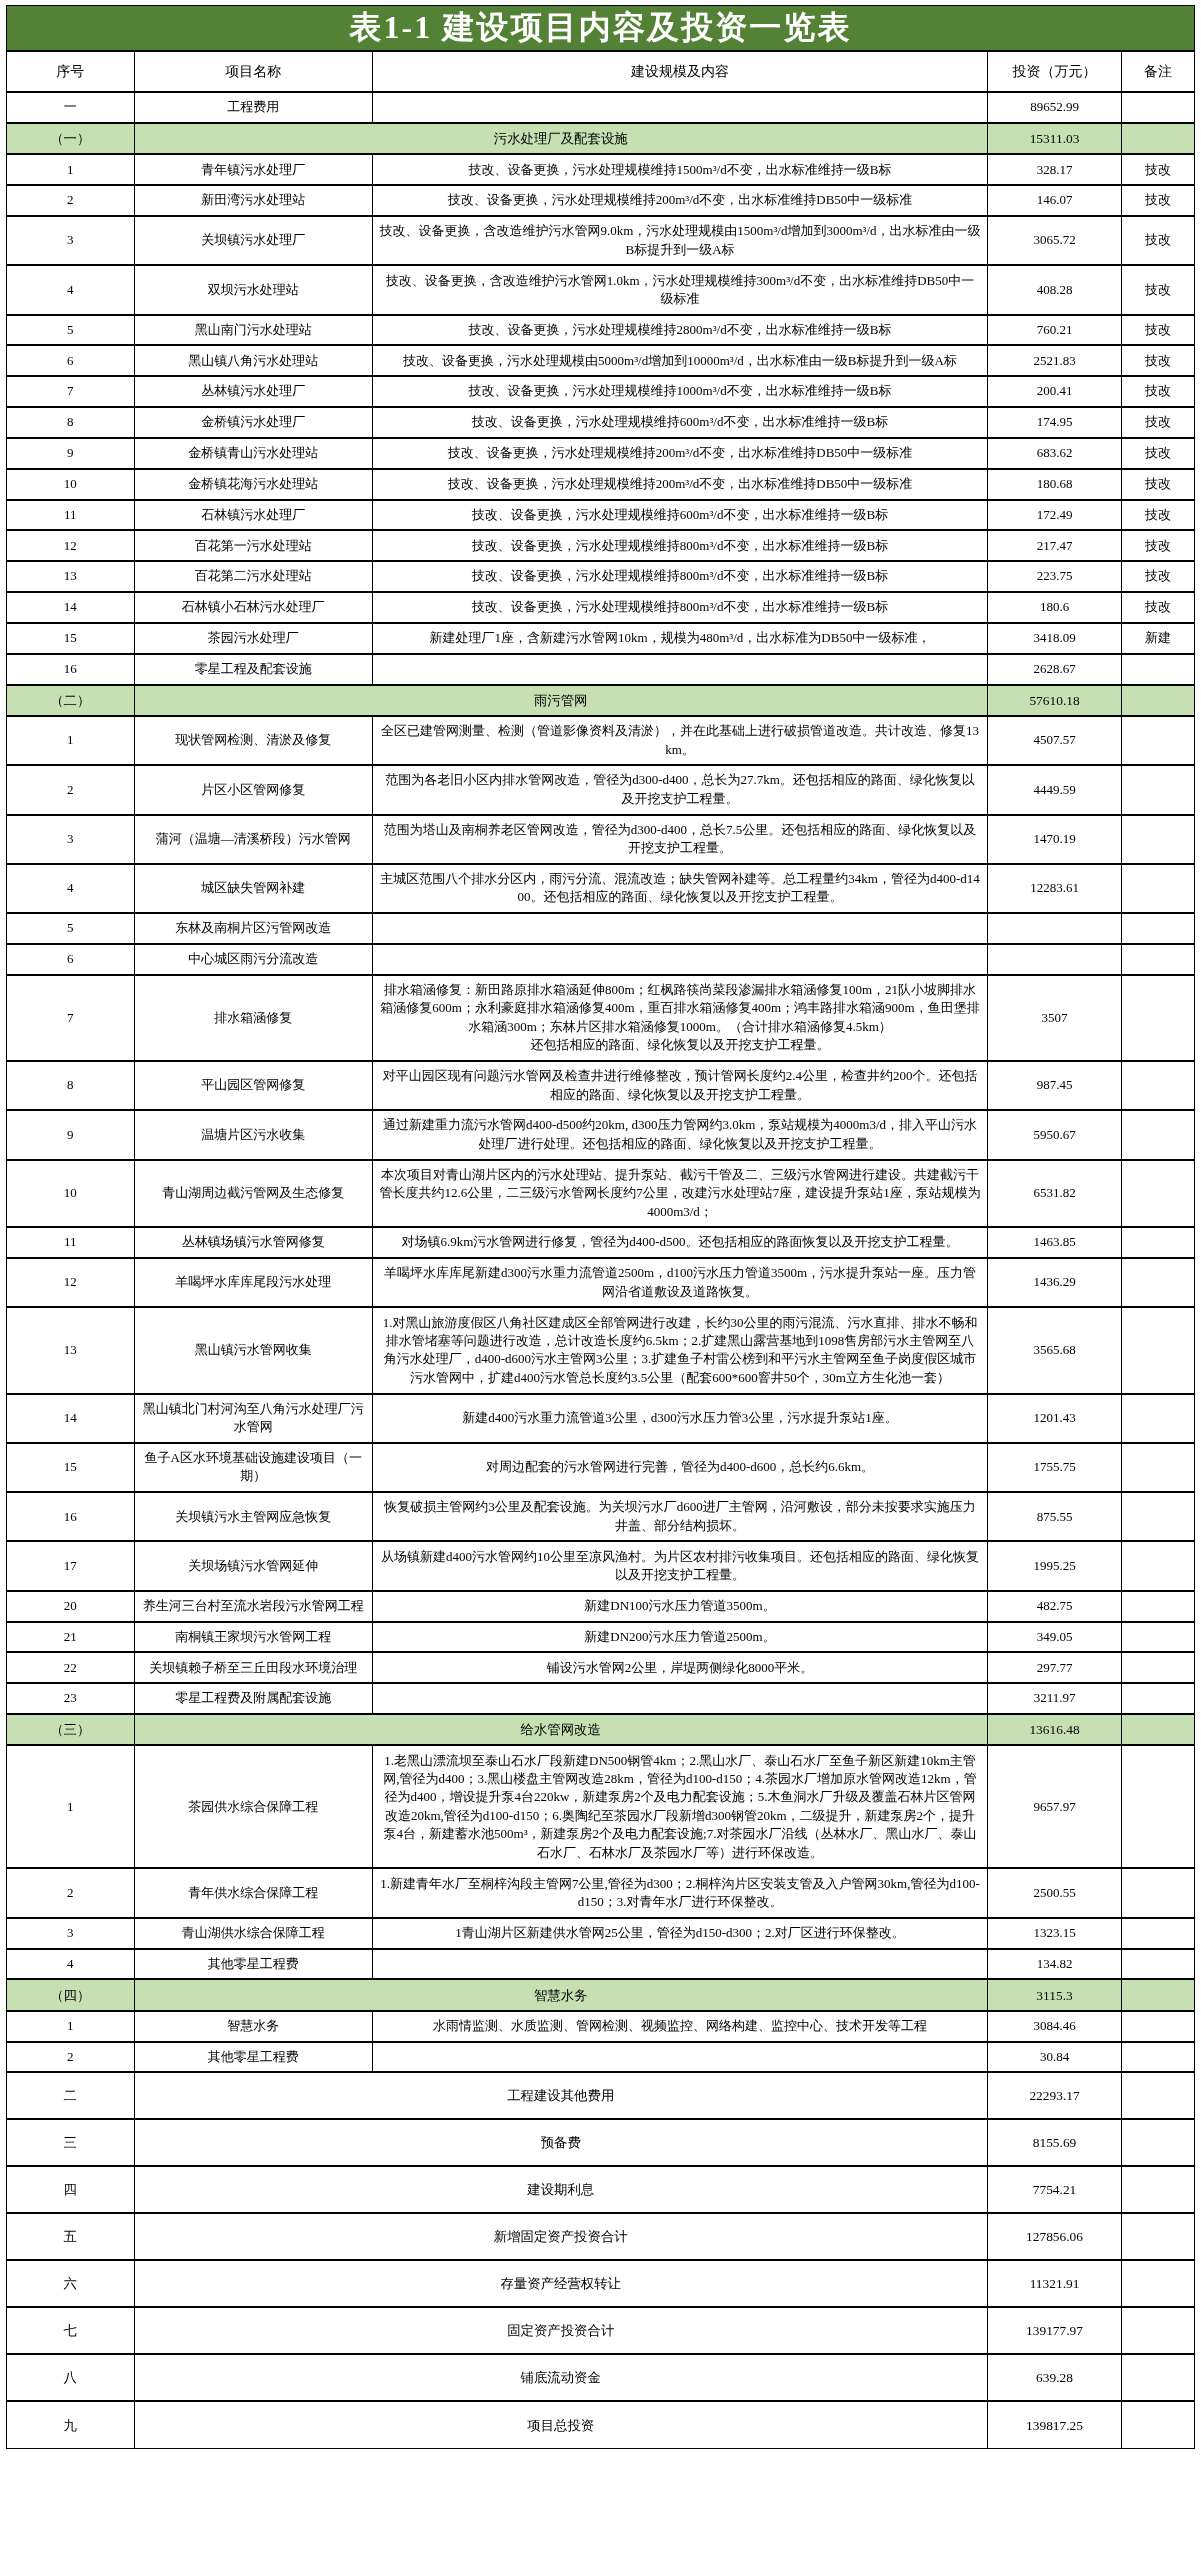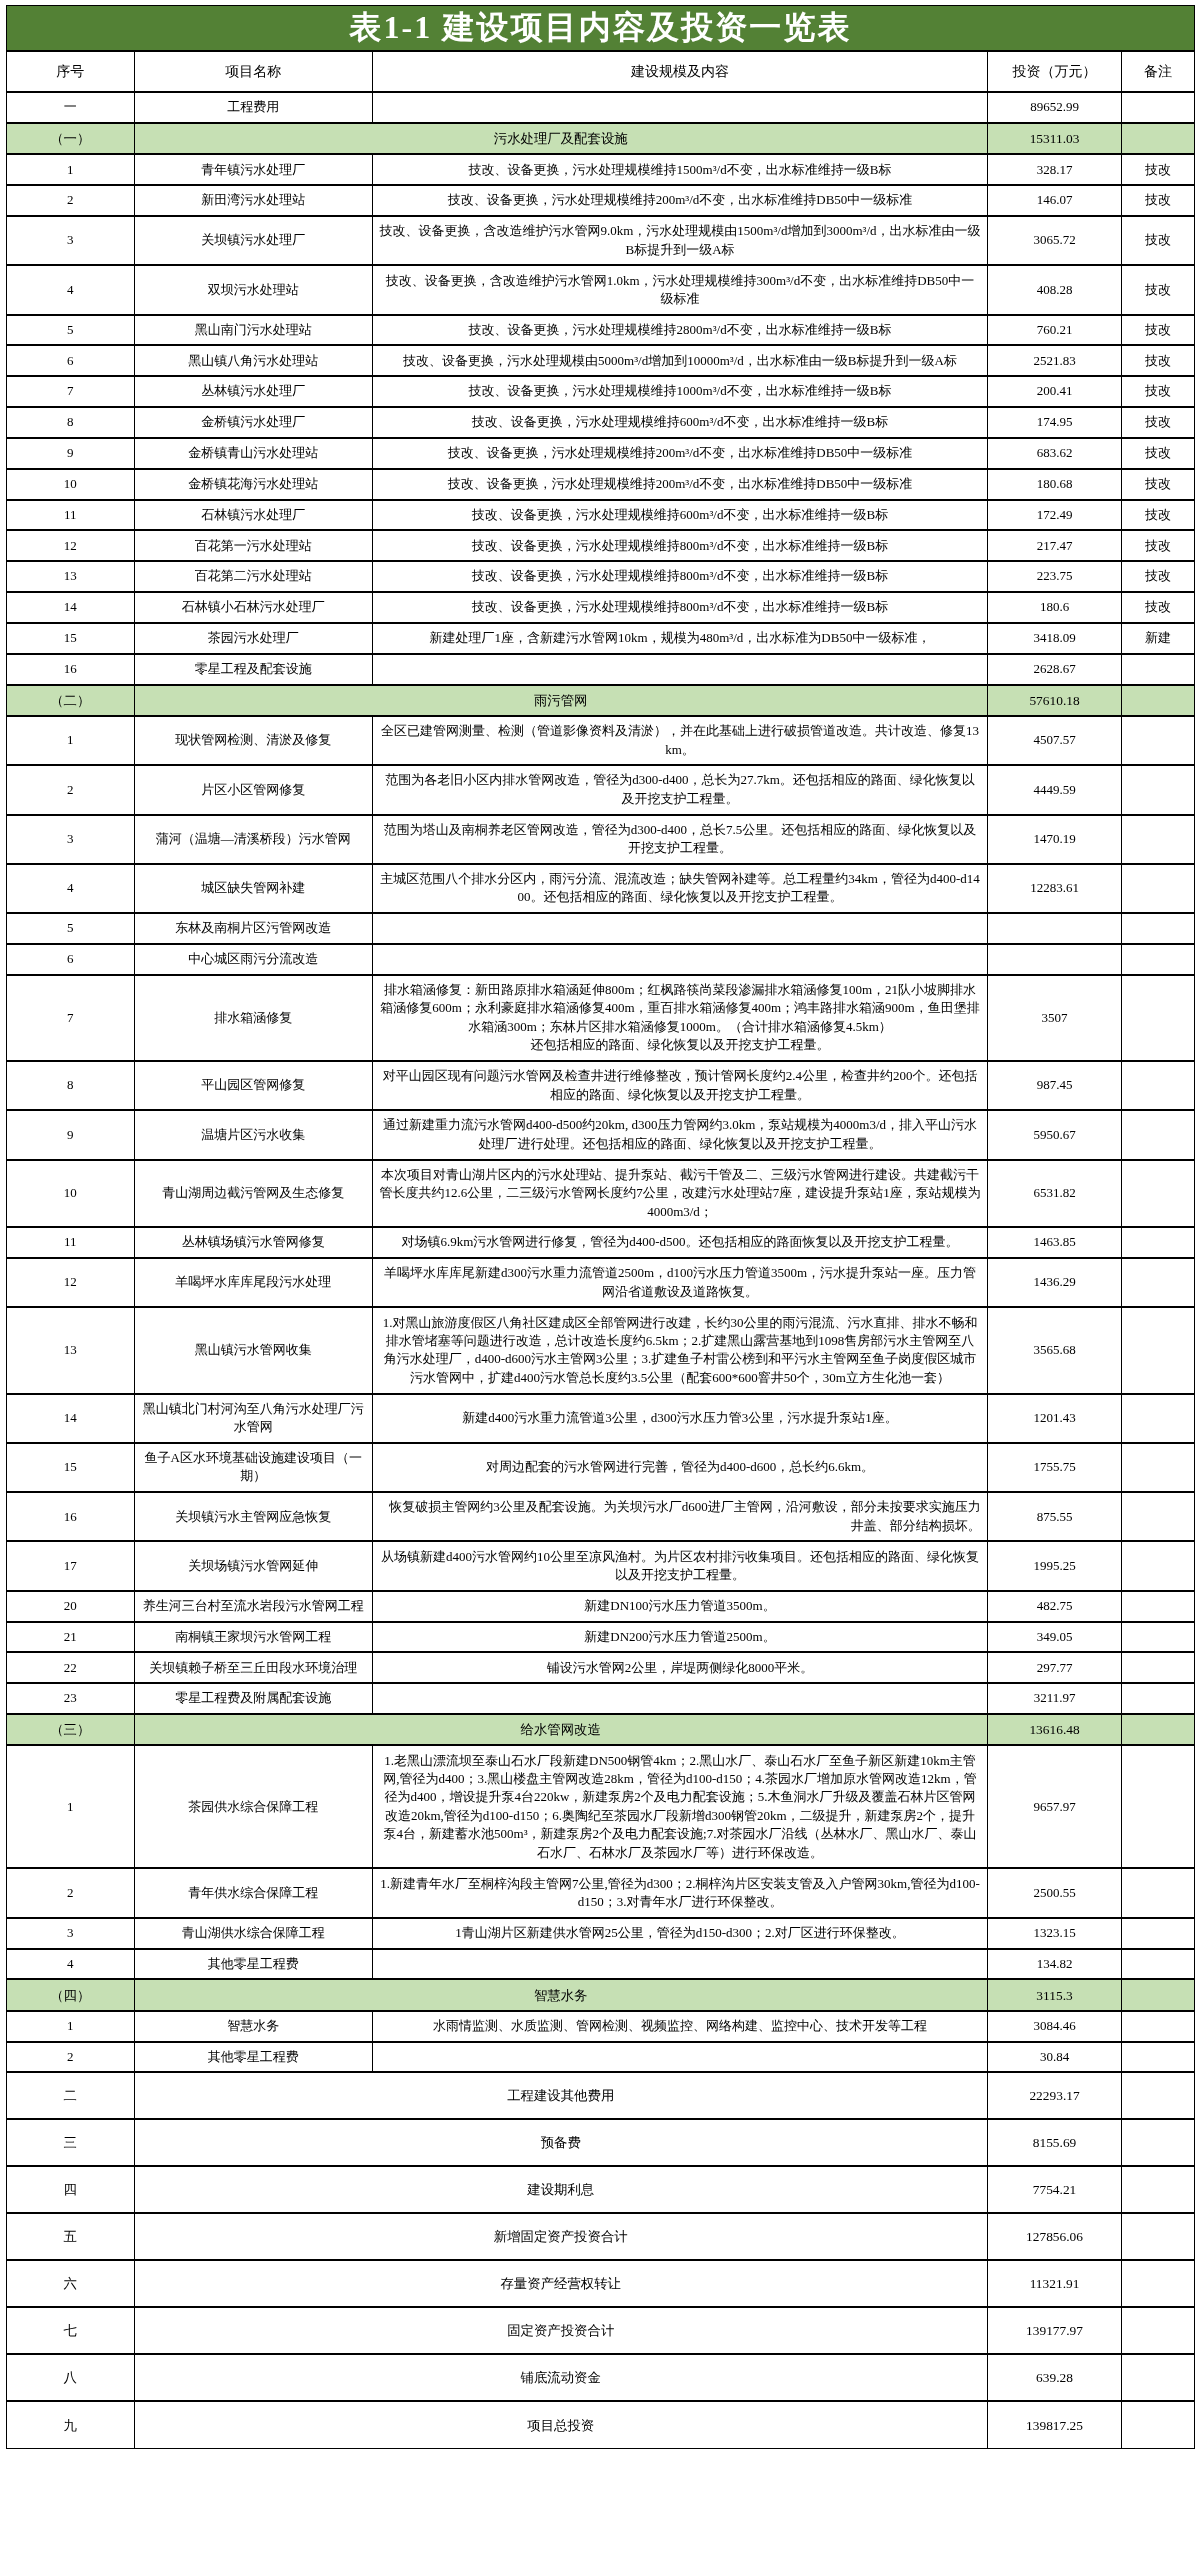--- a/index.html
+++ b/index.html
@@ -286,21 +286,21 @@
           <tr class="r-item">
             <td>15</td>
             <td>鱼子A区水环境基础设施建设项目（一期）</td>
             <td class="content" style="white-space: pre-line;">对周边配套的污水管网进行完善，管径为d400-d600，总长约6.6km。</td>
             <td class="inv">1755.75</td>
             <td></td>
           </tr>
           <tr class="r-item">
             <td>16</td>
             <td>关坝镇污水主管网应急恢复</td>
-            <td class="content" style="white-space: pre-line; text-align: right;">恢复破损主管网约3公里及配套设施。为关坝污水厂d600进厂主管网，沿河敷设，部分未按要求实施压力井盖、部分结构损坏。</td>
+            <td class="content" style="white-space: pre-line;">恢复破损主管网约3公里及配套设施。为关坝污水厂d600进厂主管网，沿河敷设，部分未按要求实施压力井盖、部分结构损坏。</td>
             <td class="inv">875.55</td>
             <td></td>
           </tr>
           <tr class="r-item">
             <td>17</td>
             <td>关坝场镇污水管网延伸</td>
             <td class="content" style="white-space: pre-line;">从场镇新建d400污水管网约10公里至凉风渔村。为片区农村排污收集项目。还包括相应的路面、绿化恢复以及开挖支护工程量。</td>
             <td class="inv">1995.25</td>
             <td></td>
           </tr>

